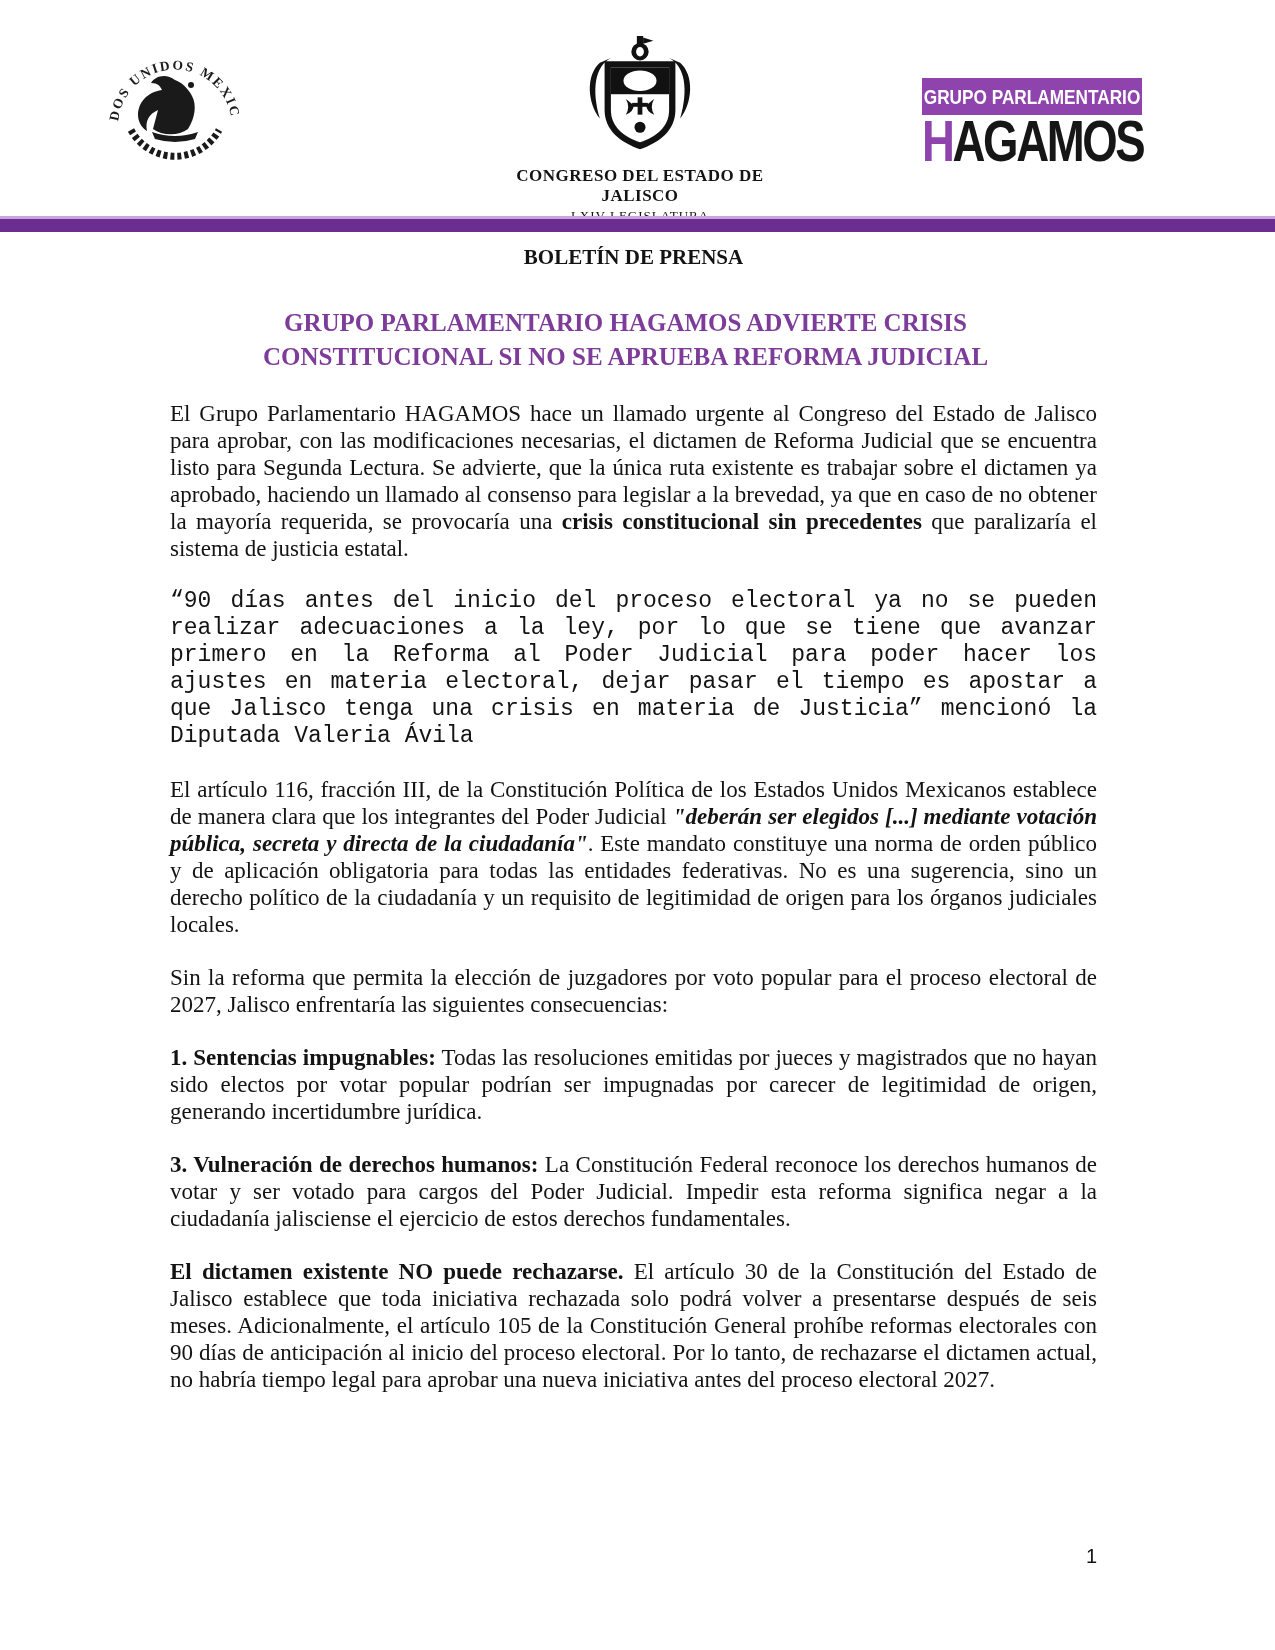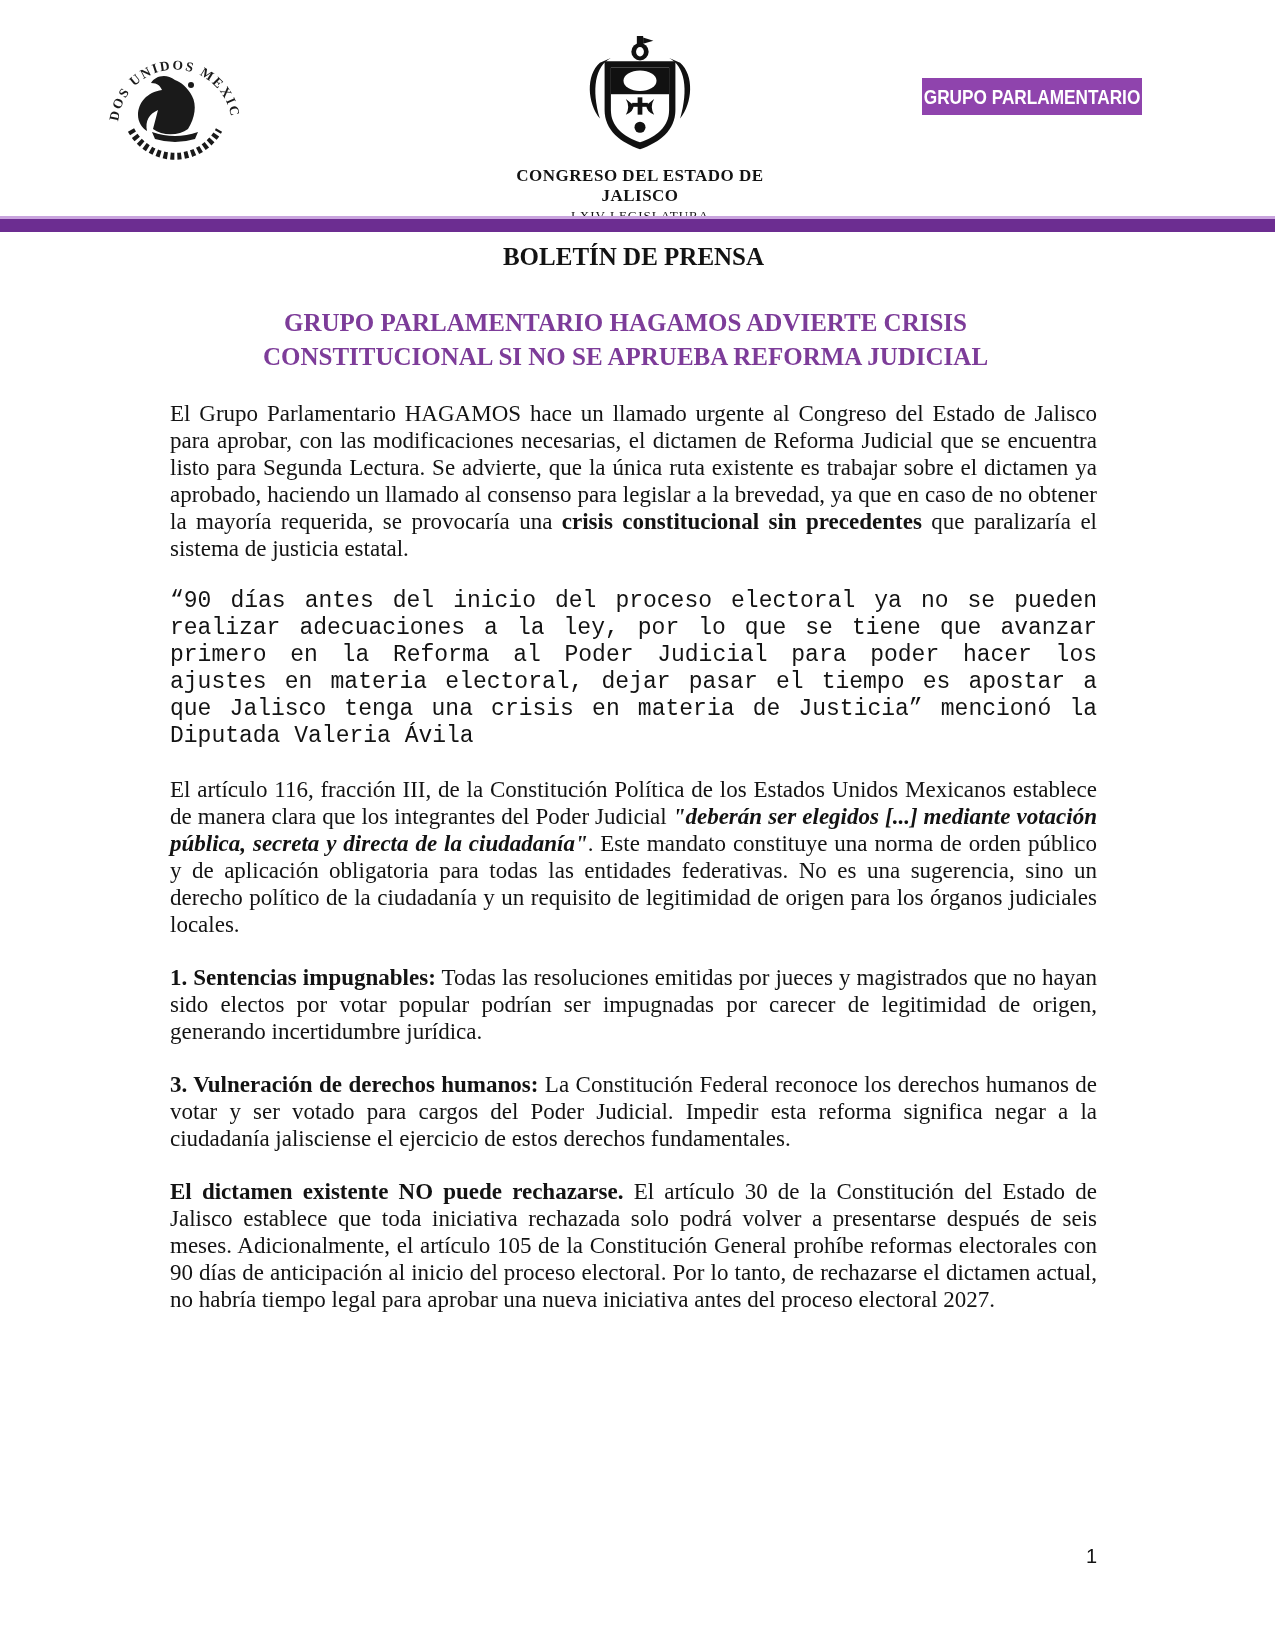--- a/index.html
+++ b/index.html
@@ -21,21 +21,21 @@
   .hagamos-word .w{display:inline-block;font-weight:bold;font-size:57px;letter-spacing:-3px;
         transform:scaleX(.80);transform-origin:left top;white-space:nowrap;}
   .hagamos-word .h{color:#8F44AD;}
   .hagamos-word .rest{color:#161616;}
 
   .divider{position:absolute;left:0;top:216px;width:1275px;height:16px;
         background:#6C2D91;border-top:3px solid #C9A4DE;box-sizing:border-box;}
 
   
   .content{position:absolute;left:170px;top:240px;width:927px;}
-  .doc-title{font-size:25px;font-weight:bold;text-align:center;margin:2px 0 0 0;line-height:30px;}
+  .doc-title{font-size:21px;font-weight:bold;text-align:center;margin:2px 0 0 0;line-height:30px;}
   .doc-subtitle{font-size:25px;font-weight:bold;text-align:center;color:#7D3C99;
         margin:34px 16px 0 0;line-height:34px;}
   p.body-par{font-size:23px;line-height:27px;text-align:justify;margin:26px 0 0 0;}
   p.first{}
   .b{font-weight:bold;}
   .bi{font-weight:bold;font-style:italic;}
   .quote-block{margin:26px 104px 0 100px;font-family:Liberation Mono, monospace;}
   .item{margin-left:38px;margin-right:0;}
   .page-number{position:absolute;right:178px;top:1545px;font-family:"Liberation Sans",sans-serif;
         font-size:20px;color:#131313;}
@@ -90,36 +90,40 @@
       </g>
     </svg>
     <div class="congress-name">CONGRESO DEL ESTADO DE JALISCO</div>
     <div class="legislature">LXIV LEGISLATURA</div>
   </div>
 
   <div class="hagamos">
     <div class="hagamos-banner">
       <span>GRUPO PARLAMENTARIO</span>
     </div>
+    <div class="hagamos-word">
+      <span class="w"><span class="h">H</span><span class="rest">AGAMOS</span></span>
+    </div>
   </div>
 
   <div class="divider"></div>
 
   <div class="content">
 
     <h1 class="doc-title">BOLETÍN DE PRENSA</h1>
 
     <h2 class="doc-subtitle">GRUPO PARLAMENTARIO HAGAMOS ADVIERTE CRISIS CONSTITUCIONAL SI NO SE APRUEBA REFORMA JUDICIAL</h2>
 
     <p class="body-par first"><span>El Grupo Parlamentario HAGAMOS hace un llamado urgente al Congreso del Estado de Jalisco para aprobar, con las modificaciones necesarias, el dictamen de Reforma Judicial que se encuentra listo para Segunda Lectura. Se advierte, que la única ruta existente es trabajar sobre el dictamen ya aprobado, haciendo un llamado al consenso para legislar a la brevedad, ya que en caso de no obtener la mayoría requerida, se provocaría una </span><span class="b">crisis constitucional sin precedentes</span><span> que paralizaría el sistema de justicia estatal.</span></p>
 
     <p class="body-par quote-block"><span>“90 días antes del inicio del proceso electoral ya no se pueden realizar adecuaciones a la ley, por lo que se tiene que avanzar primero en la Reforma al Poder Judicial para poder hacer los ajustes en materia electoral, dejar pasar el tiempo es apostar a que Jalisco tenga una crisis en materia de Justicia” mencionó la Diputada Valeria Ávila</span></p>
 
     <p class="body-par"><span>El artículo 116, fracción III, de la Constitución Política de los Estados Unidos Mexicanos establece de manera clara que los integrantes del Poder Judicial </span><span class="bi">"deberán ser elegidos [...] mediante votación pública, secreta y directa de la ciudadanía"</span><span>. Este mandato constituye una norma de orden público y de aplicación obligatoria para todas las entidades federativas. No es una sugerencia, sino un derecho político de la ciudadanía y un requisito de legitimidad de origen para los órganos judiciales locales.</span></p>
 
+    <p class="body-par"><span>Sin la reforma que permita la elección de juzgadores por voto popular para el proceso electoral de 2027, Jalisco enfrentaría las siguientes consecuencias:</span></p>
 
     <p class="body-par item"><span class="b">1. Sentencias impugnables:</span><span> Todas las resoluciones emitidas por jueces y magistrados que no hayan sido electos por votar popular podrían ser impugnadas por carecer de legitimidad de origen, generando incertidumbre jurídica.</span></p>
 
 
     <p class="body-par item"><span class="b">3. Vulneración de derechos humanos:</span><span> La Constitución Federal reconoce los derechos humanos de votar y ser votado para cargos del Poder Judicial. Impedir esta reforma significa negar a la ciudadanía jalisciense el ejercicio de estos derechos fundamentales.</span></p>
 
     <p class="body-par"><span class="b">El dictamen existente NO puede rechazarse.</span><span> El artículo 30 de la Constitución del Estado de Jalisco establece que toda iniciativa rechazada solo podrá volver a presentarse después de seis meses. Adicionalmente, el artículo 105 de la Constitución General prohíbe reformas electorales con 90 días de anticipación al inicio del proceso electoral. Por lo tanto, de rechazarse el dictamen actual, no habría tiempo legal para aprobar una nueva iniciativa antes del proceso electoral 2027.</span></p>
 
   </div>
 

